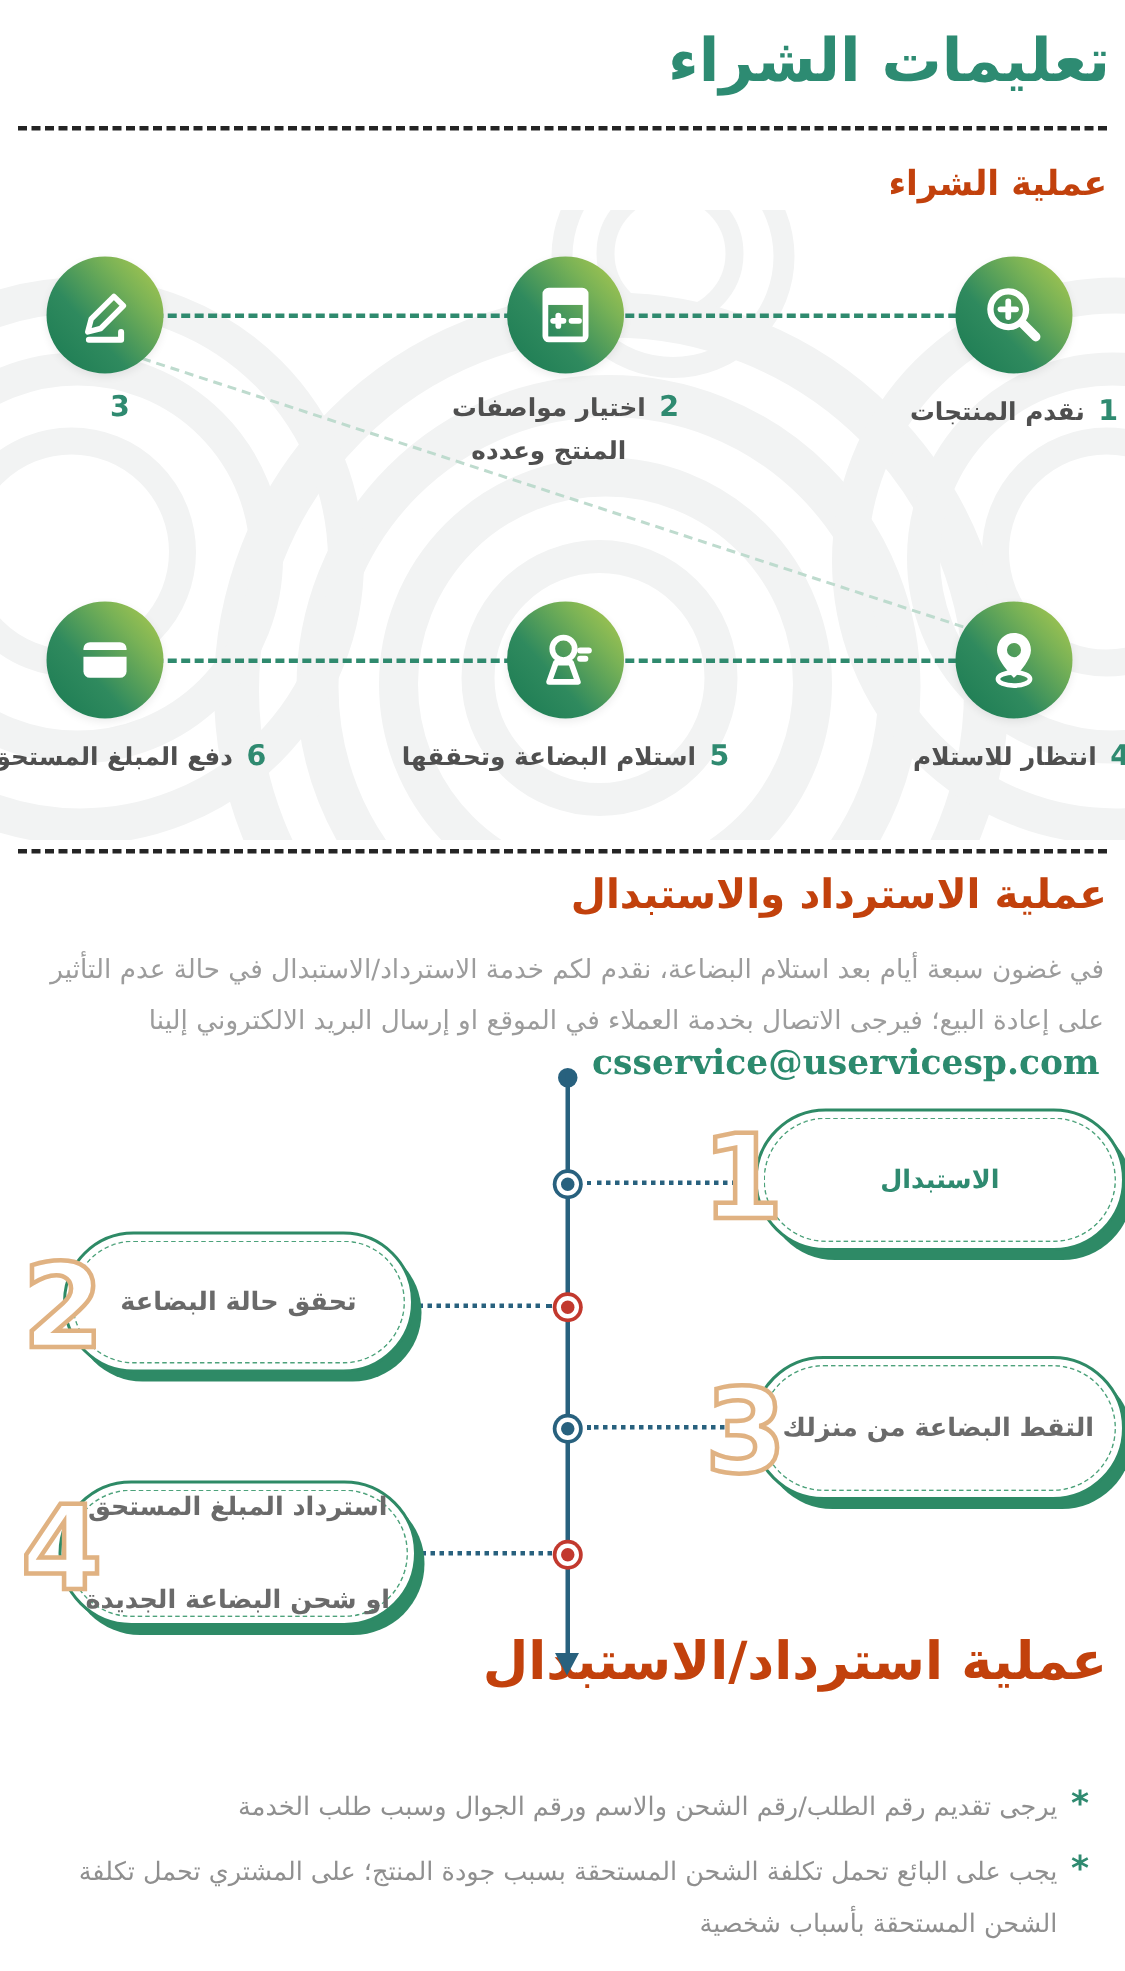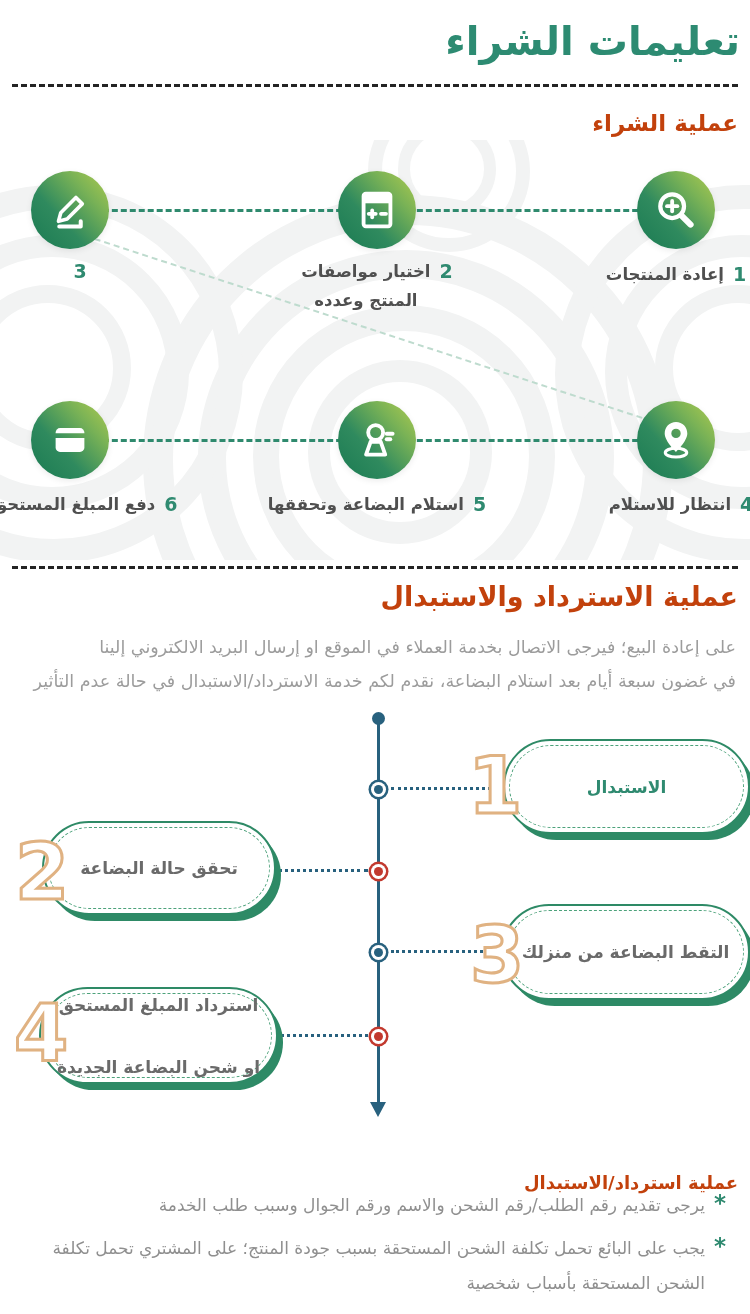--- a/index.html
+++ b/index.html
@@ -4,21 +4,21 @@
 <style>
   html,body{margin:0;padding:0;background:#fff;}
   body{font-family:"DejaVu Sans","Liberation Sans",sans-serif;}
   #page{position:relative;width:750px;height:1314px;background:#fff;overflow:hidden;margin:0 auto;direction:rtl;}
 
   
   .page-title{position:absolute;top:18px;right:10px;font-size:40px;font-weight:800;color:#2d8b72;letter-spacing:-1px;}
   .section-heading{position:absolute;right:12px;font-weight:800;color:#c2410c;}
   .h-purchase{top:110px;font-size:23px;}
   .h-refund{top:581px;font-size:27px;}
-  .h-notes{top:1172px;font-size:18px;}
+  .h-notes{top:1088px;font-size:35px;}
 
   .dashed-sep{position:absolute;left:12px;right:12px;border-top:3px dashed #242424;}
   .sep1{top:84px;} .sep2{top:566px;}
 
   
   .decor{position:absolute;top:140px;left:0;width:750px;height:420px;overflow:hidden;z-index:0;}
   .ring{position:absolute;border-radius:50%;border:22px solid #f2f3f3;}
 
   
   .row-dash{position:absolute;left:58px;right:58px;border-top:3px dashed #2f8a6e;z-index:1;}
@@ -101,21 +101,21 @@
     <svg viewBox="0 0 24 24">
       <circle cx="10" cy="10" r="6.2" fill="none" stroke="#fff" stroke-width="2.2"></circle>
       <line x1="10" y1="7.3" x2="10" y2="12.7" stroke="#fff" stroke-width="2" stroke-linecap="round"></line>
       <line x1="7.3" y1="10" x2="12.7" y2="10" stroke="#fff" stroke-width="2" stroke-linecap="round"></line>
       <line x1="14.9" y1="14.9" x2="19.6" y2="19.6" stroke="#fff" stroke-width="3.2" stroke-linecap="round"></line>
     </svg>
   </div>
   <div class="step-label" style="left:586px;top:260px;width:180px;">
     <span class="step-num">1</span>
     <span class="step-lines">
-        <span>إعادة المنتجات</span>
+        <span>نقدم المنتجات</span>
       </span>
   </div>
 
   <div class="step-circle" style="left:338px;top:171px;">
     <svg viewBox="0 0 24 24">
       <rect x="5" y="3.5" width="14" height="17" rx="1.2" fill="none" stroke="#fff" stroke-width="2"></rect>
       <rect x="5" y="3.5" width="14" height="5" fill="#fff"></rect>
       <line x1="7.7" y1="14" x2="11.3" y2="14" stroke="#fff" stroke-width="2" stroke-linecap="round"></line>
       <line x1="9.5" y1="12.2" x2="9.5" y2="15.8" stroke="#fff" stroke-width="2" stroke-linecap="round"></line>
       <line x1="14.1" y1="14" x2="16.7" y2="14" stroke="#fff" stroke-width="2" stroke-linecap="round"></line>
@@ -176,23 +176,24 @@
   <div class="step-label" style="left:-10px;top:490px;width:190px;">
     <span class="step-num">6</span>
     <span class="step-lines">
         <span>دفع المبلغ المستحق</span>
       </span>
   </div>
 
   <div class="dashed-sep sep2"></div>
   <div class="section-heading h-refund">عملية الاسترداد والاستبدال</div>
   <div class="para">
+    <div>في غضون سبعة أيام بعد استلام البضاعة، نقدم لكم خدمة الاسترداد/الاستبدال في حالة عدم التأثير</div>
     <div>على إعادة البيع؛ فيرجى الاتصال بخدمة العملاء في الموقع او إرسال البريد الالكتروني إلينا</div>
-    <div>في غضون سبعة أيام بعد استلام البضاعة، نقدم لكم خدمة الاسترداد/الاستبدال في حالة عدم التأثير</div>
-  </div>
+  </div>
+  <div class="email">csservice@uservicesp.com</div>
 
   <div class="vline-dot"></div>
   <div class="vline"></div>
   <div class="vline-arrow"></div>
 
   <div class="node node-blue" style="left:374px;top:785px;"></div>
   <div class="dots" style="left:391px;top:787px;width:112px;"></div>
   <div class="big-num" style="left:468px;top:747px;">1</div>
   <div class="pill pill-teal" style="left:503px;top:739px;width:243px;height:91px;">
     <span class="pill-line">الاستبدال</span>

